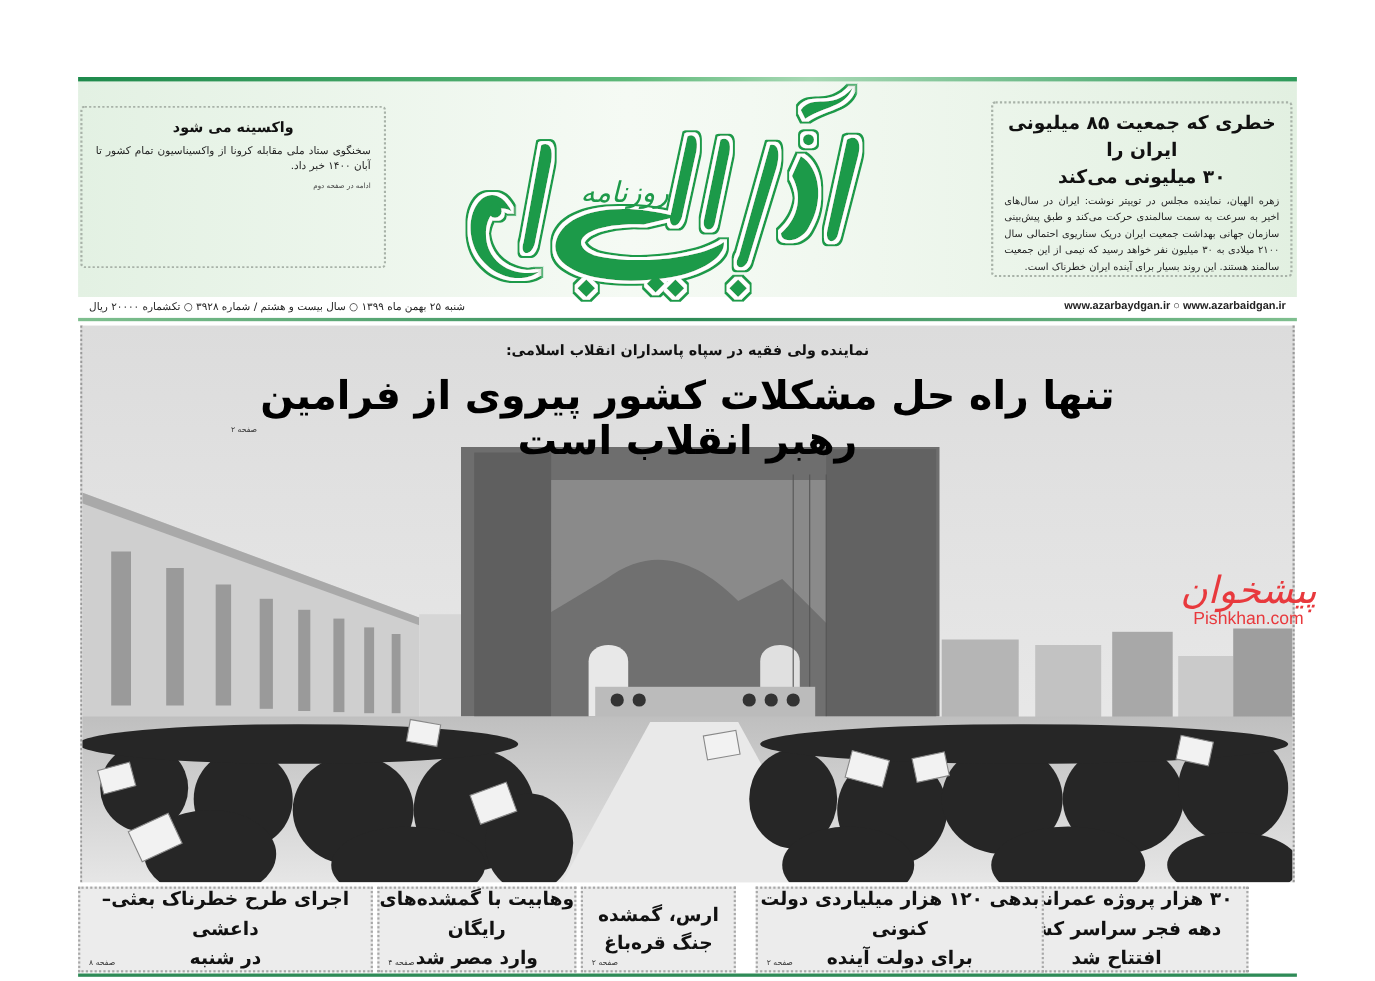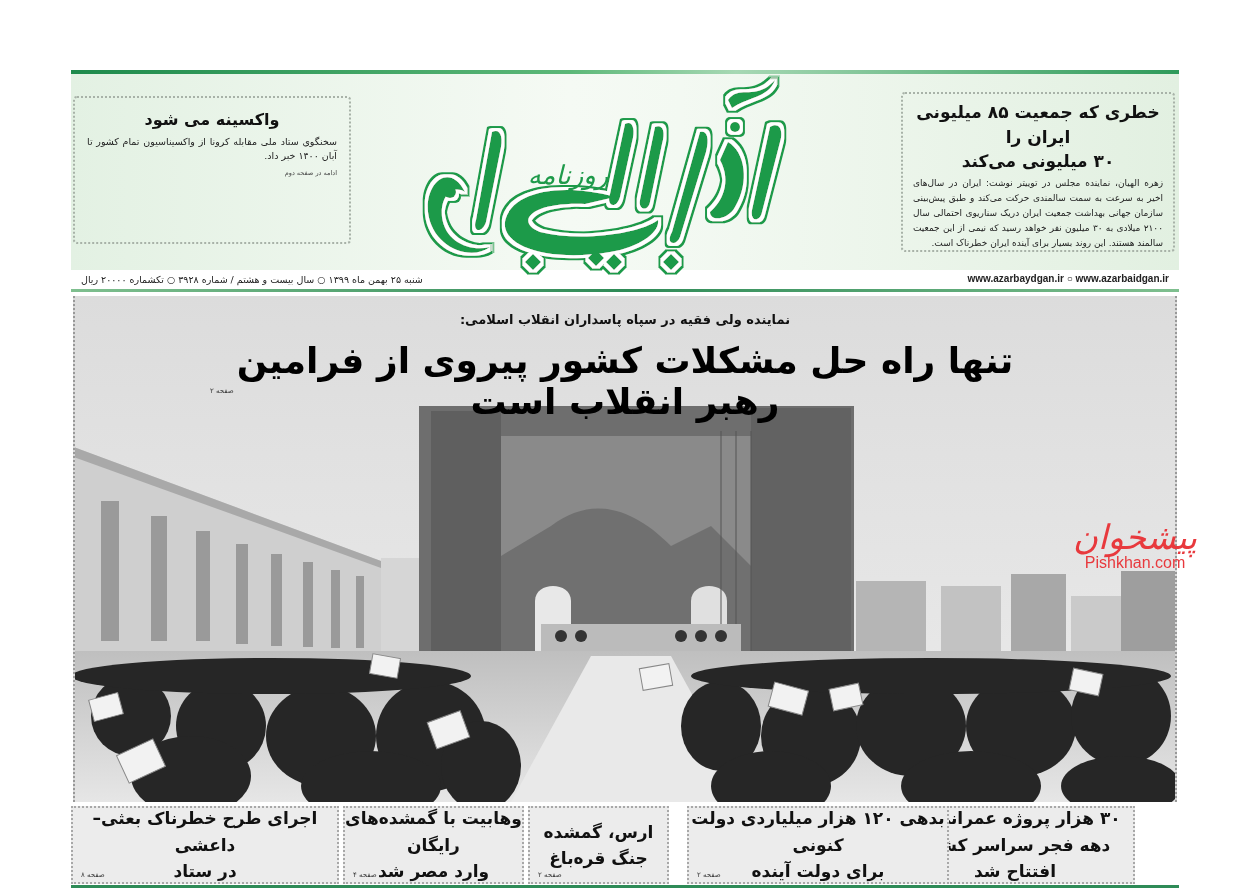--- a/index.html
+++ b/index.html
@@ -80,21 +80,21 @@
       <path d="M115 190 l8 -8 l8 8 l-8 8 Z"></path>
       <path d="M178 186 l8 -8 l8 8 l-8 8 Z"></path>
       <path d="M196 190 l8 -8 l8 8 l-8 8 Z"></path>
       <path d="M253 190 l8 -8 l8 8 l-8 8 Z"></path>
     </g>
     <text x="158" y="112" font-size="26" font-style="italic" fill="#1e9a4a" text-anchor="middle" font-family="DejaVu Serif, serif" direction="rtl">روزنامه</text>
   </svg>
 </div>
 
 <div class="box" style="left:73px; top:96px; width:278px; height:148px; padding:10px 12px;">
-  <h2 style="font-size:16px; margin-bottom:4px;">واکسینه می شود</h2>
+  <h2 style="font-size:13px; margin-bottom:4px;">واکسینه می شود</h2>
   <p style="font-size:9.5px; line-height:14px;">سخنگوی ستاد ملی مقابله کرونا از واکسیناسیون تمام کشور تا آبان ۱۴۰۰ خبر داد.</p>
   <p class="more" style="font-size:6.5px; margin-top:6px; text-align:left;">ادامه در صفحه دوم</p>
 </div>
 
 <div class="abs infoline">
   <span class="info-date">شنبه ۲۵ بهمن ماه ۱۳۹۹ ○ سال بیست و هشتم / شماره ۳۹۲۸ ○ تکشماره ۲۰۰۰۰ ریال</span>
   <span class="info-web">www.azarbaydgan.ir ○ www.azarbaidgan.ir</span>
 </div>
 
 <div class="abs photo">
@@ -212,17 +212,17 @@
     <h3>جنگ قره‌باغ</h3>
     <span class="pg">صفحه ۲</span>
   </div>
   <div class="bbox" style="left:272px; width:181px;">
     <h3>وهابیت با گمشده‌های رایگان</h3>
     <h3>وارد مصر شد</h3>
     <span class="pg">صفحه ۴</span>
   </div>
   <div class="bbox" style="left:0px; width:268px;">
     <h3>اجرای طرح خطرناک بعثی– داعشی</h3>
-    <h3>در ستاد</h3>
+    <h3>در شنبه</h3>
     <span class="pg">صفحه ۸</span>
   </div>
 </div>
 <div class="abs bottomline"></div>
 
 </body></html>

